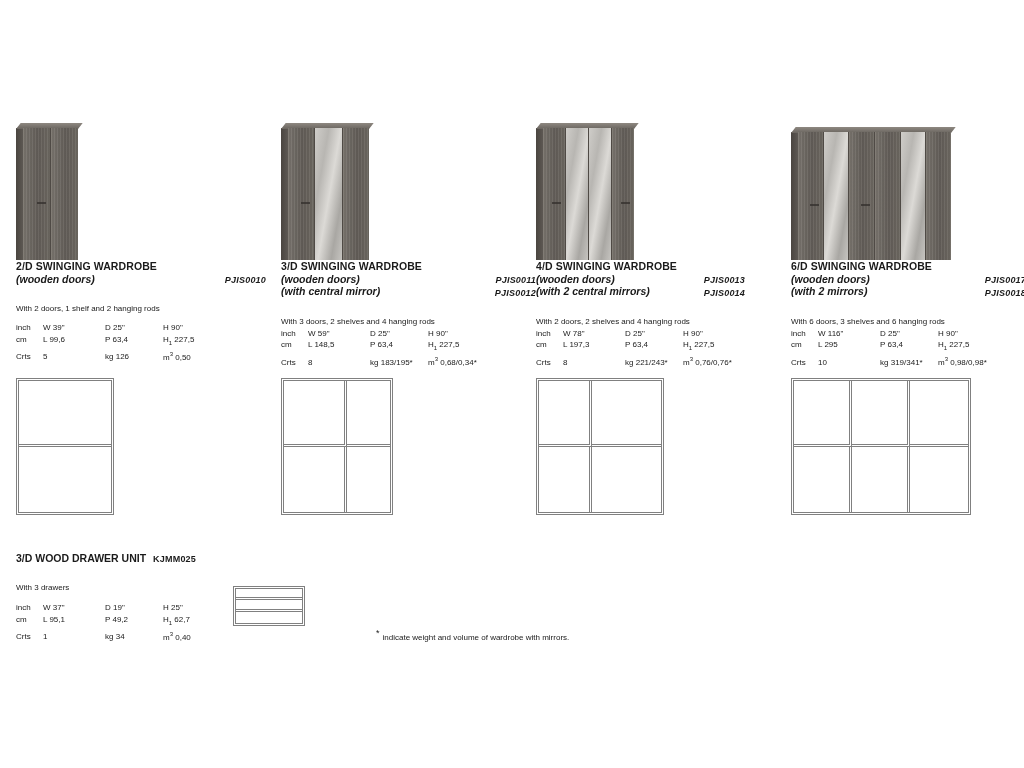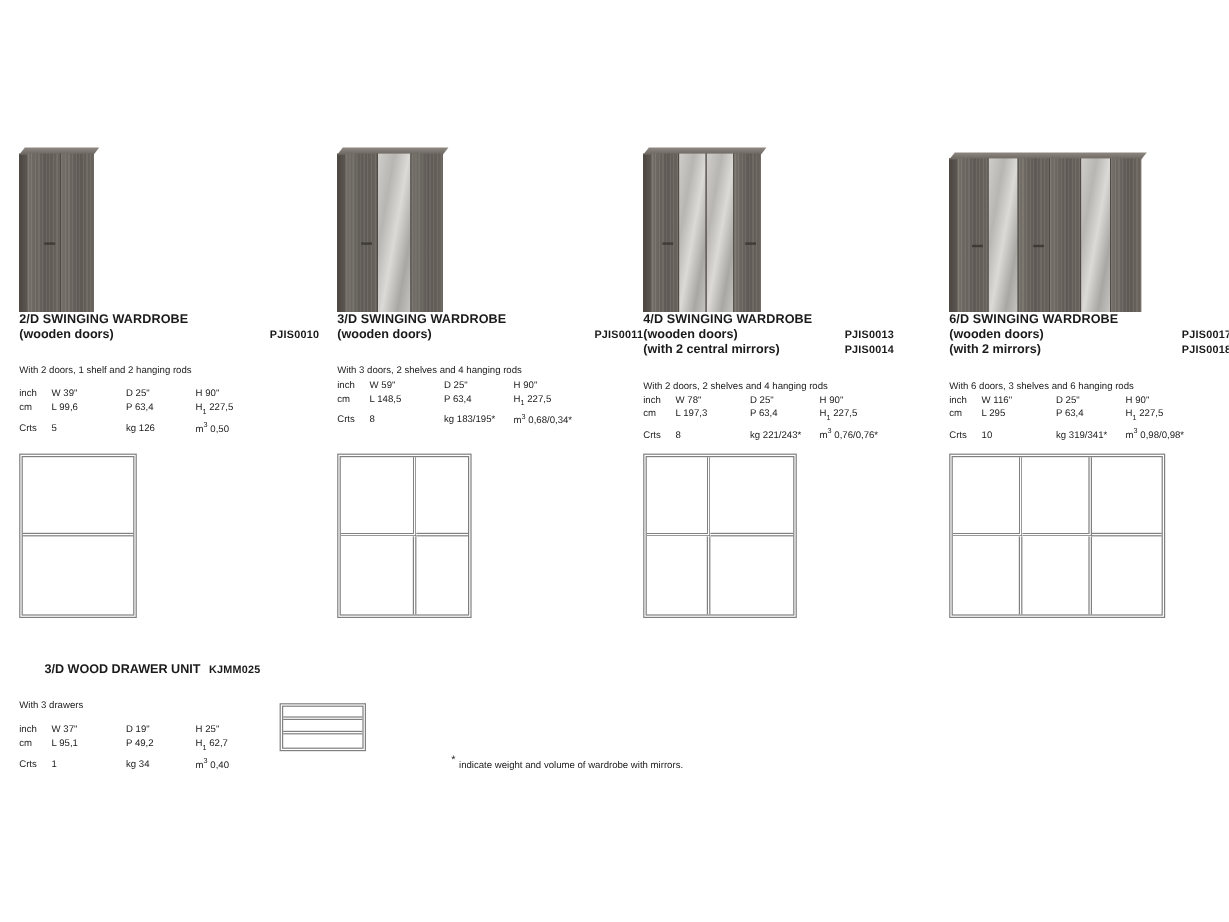--- a/index.html
+++ b/index.html
@@ -55,21 +55,21 @@
   .wb .side {
     width: 7px; flex: 0 0 7px;
     background: linear-gradient(90deg,#4a4540,#5d5853);
   }
 
   
   .title {
     font-size: 10.5px; font-weight: bold; letter-spacing: .1px;
     line-height: 12.5px; margin: 0;
   }
-  .row2 { display: flex; align-items: center; }
+  .row2 { display: flex; align-items: flex-end; font-style: italic; }
   .row2 .lbl { font-size: 10.5px; font-weight: bold; line-height: 12.5px; }
   .row2 .code { font-size: 9px; font-weight: bold; margin-left: auto; letter-spacing: .2px; }
   .desc { font-size: 8px; line-height: 11px; margin-top: 18px; }
 
   .specs { margin-top: 9px; font-size: 8px; line-height: 10.5px; }
   .specs table { border-collapse: collapse; }
   .specs td { padding: 0 0 1px 0; vertical-align: baseline; white-space: nowrap; }
   .c-unit { width: 27px; }
   .c-w    { width: 62px; }
   .c-d    { width: 58px; }
@@ -88,21 +88,21 @@
   .cell.lastc { border-right: 0; }
   .cell.lastr { border-bottom: 0; }
 
   #schem-0 { left: 16px;  top: 378px; width: 98px;  height: 137px; }
   #schem-1 { left: 281px; top: 378px; width: 112px; height: 137px; }
   #schem-2 { left: 536px; top: 378px; width: 128px; height: 137px; }
   #schem-3 { left: 791px; top: 378px; width: 180px; height: 137px; }
 
   
   #drawer-sec { position: absolute; left: 16px; top: 552px; width: 300px; }
-  #drawer-sec .title-row { display: flex; align-items: baseline; margin-left: 21px; }
+  #drawer-sec .title-row { display: flex; align-items: baseline; }
   #drawer-sec .t { font-size: 10.5px; font-weight: bold; }
   #drawer-sec .c { font-size: 9px; font-weight: bold; margin-left: 7px; letter-spacing: .2px; }
 
   #drawer-schem { position: absolute; left: 233px; top: 586px; width: 72px; height: 40px; }
   #drawer-schem .grid { grid-template-rows: repeat(3, 1fr); }
 
   
   #footnote {
     position: absolute; left: 376px; top: 628px;
     font-size: 8px; line-height: 11px;
@@ -167,20 +167,24 @@
           <div class="dr mirror"></div>
           <div class="dr"></div>
         </div>
       </div>
     </div>
     <h2 class="title">3/D SWINGING WARDROBE</h2>
     <div class="row2">
       <span class="lbl">(wooden doors)</span>
       <span class="code">PJIS0011</span>
     </div>
+    <div class="row2">
+      <span class="lbl">(with central mirror)</span>
+      <span class="code">PJIS0012</span>
+    </div>
     <div class="desc">With 3 doors, 2 shelves and 4 hanging rods</div>
     <div class="specs" style="margin-top:2px;">
       <table>
         <tbody>
             <tr>
           <td class="c-unit">inch</td>
           <td class="c-w"><span>W</span> <span>59"</span></td>
           <td class="c-d"><span>D</span> <span>25"</span></td>
           <td><span>H</span> <span>90"</span></td>
         </tr>

